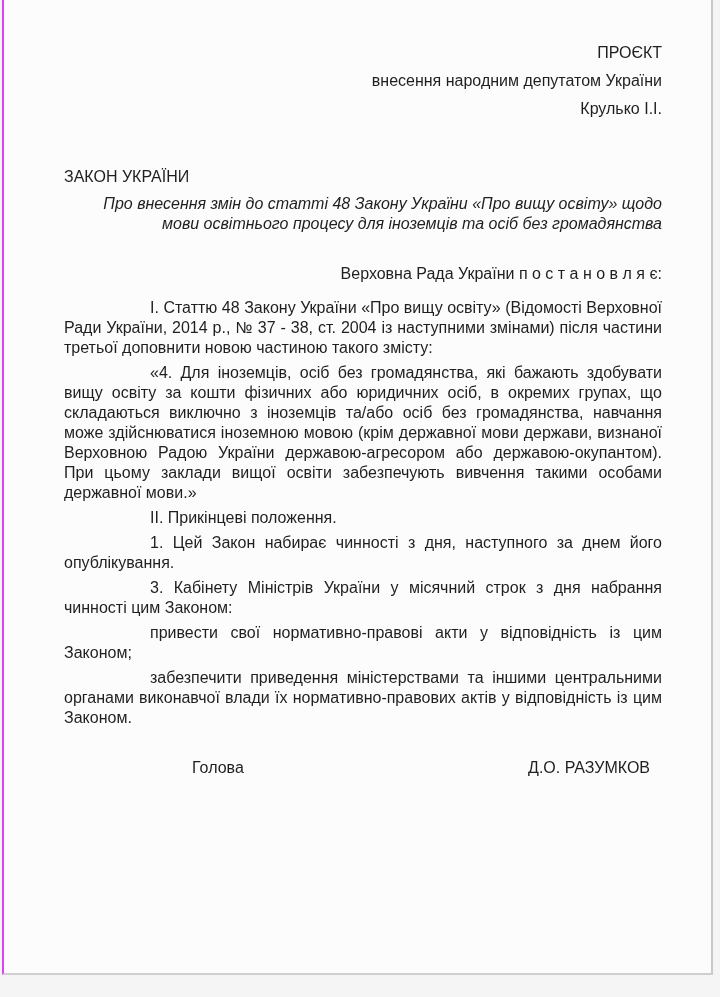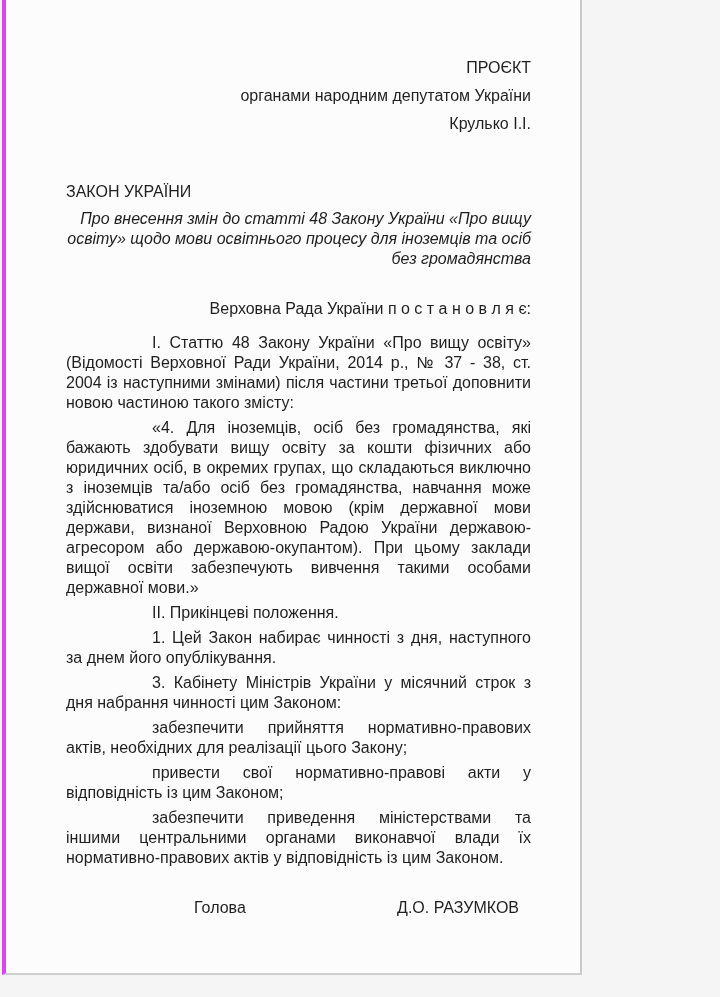--- a/index.html
+++ b/index.html
@@ -7,30 +7,30 @@
     width: 720px;
     font-family: "Liberation Sans", "DejaVu Sans", sans-serif;
   }
   body {
     background: #f5f5f6;
     height: 997px;
     overflow: hidden;
   }
   .page {
     margin-left: 2px;
-    width: 580px;
+    width: 711px;
     height: 975px;
     background: #fcfcfc;
-    border-left: 4px solid #d946ef;
+    border-left: 2px solid #d946ef;
     border-right: 2px solid #c9c9c9;
     border-bottom: 2px solid #cfcfcf;
     color: #1f1f1f;
     font-size: 16px;
     line-height: 20px;
-    padding: 58px 49px 0 60px;
+    padding: 43px 49px 0 60px;
   }
   
   .doc-header { text-align: right; }
   .doc-header .hline { line-height: 20px; margin-bottom: 8px; }
   
   .doc-title {
     text-align: left;
     margin-top: 48px;
   }
   .doc-subtitle {
@@ -62,35 +62,34 @@
   .signature-left .pos1 { margin-left: 40px; }
   .signature-name { margin-right: 12px; }
 </style>
 </head>
 <body>
 
 <div class="page">
 
   <div class="doc-header">
     <div class="hline">ПРОЄКТ</div>
-    <div class="hline">органами народним депутатом України</div>
+    <div class="hline">внесення народним депутатом України</div>
     <div class="hline">Крулько І.І.</div>
   </div>
 
   <div class="doc-title">ЗАКОН УКРАЇНИ</div>
   <div class="doc-subtitle">Про внесення змін до статті 48 Закону України «Про вищу освіту» щодо мови освітнього процесу для іноземців та осіб без громадянства</div>
 
   <div class="resolution-line">Верховна Рада України п о с т а н о в л я є:</div>
 
   <p class="para">І. Статтю 48 Закону України «Про вищу освіту» (Відомості Верховної Ради України, 2014 р., № 37 - 38, ст. 2004 із наступними змінами) після частини третьої доповнити новою частиною такого змісту:</p>
   <p class="para">«4. Для іноземців, осіб без громадянства, які бажають здобувати вищу освіту за кошти фізичних або юридичних осіб, в окремих групах, що складаються виключно з іноземців та/або осіб без громадянства, навчання може здійснюватися іноземною мовою (крім державної мови держави, визнаної Верховною Радою України державою-агресором або державою-окупантом). При цьому заклади вищої освіти забезпечують вивчення такими особами державної мови.»</p>
   <p class="para">ІІ. Прикінцеві положення.</p>
   <p class="para">1. Цей Закон набирає чинності з дня, наступного за днем його опублікування.</p>
   <p class="para">3. Кабінету Міністрів України у місячний строк з дня набрання чинності цим Законом:</p>
-  <p class="para">забезпечити прийняття нормативно-правових актів, необхідних для реалізації цього Закону;</p>
   <p class="para">привести свої нормативно-правові акти у відповідність із цим Законом;</p>
   <p class="para">забезпечити приведення міністерствами та іншими центральними органами виконавчої влади їх нормативно-правових актів у відповідність із цим Законом.</p>
 
   <div class="signature">
     <div class="signature-left">
       <div class="pos1">Голова</div>
     </div>
     <div class="signature-name">Д.О. РАЗУМКОВ</div>
   </div>
 

